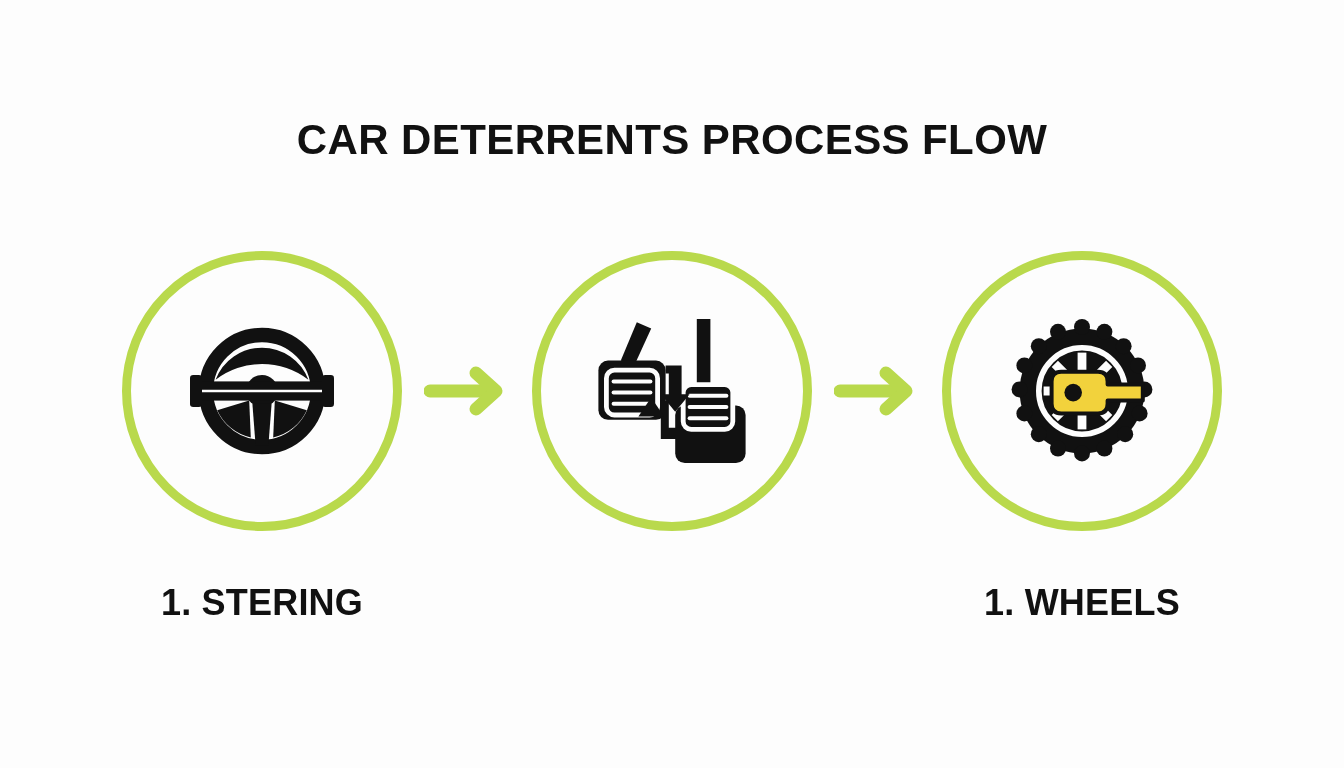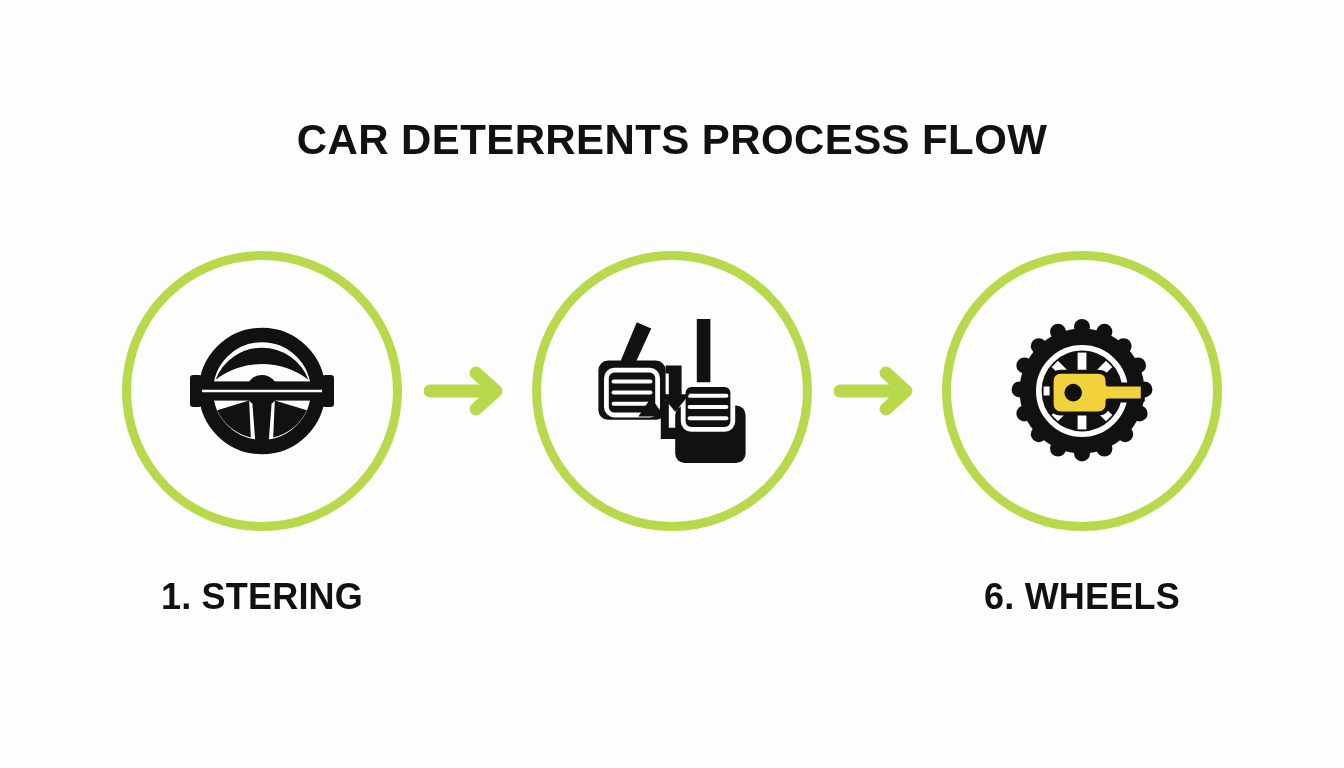--- a/index.html
+++ b/index.html
@@ -85,21 +85,21 @@
   }
 
   
   #labels-row {
     position: absolute;
     top: 576px;
     left: 122px;
     width: 1100px;
     height: 48px;
     display: flex;
-    align-items: flex-start;
+    align-items: flex-end;
     justify-content: space-between;
   }
 
   .label-slot {
     width: 280px;
     flex: 0 0 auto;
     text-align: center;
     font-size: 36px;
     font-weight: bold;
     color: #111111;
@@ -227,16 +227,16 @@
         <circle cx="89" cy="102" r="11" fill="#111111"></circle>
       </svg>
     </div>
 
   </div>
 
   <div id="labels-row">
     <div class="label-slot">1. STERING</div>
     <div class="label-gap"></div>
     <div class="label-gap"></div>
-    <div class="label-slot">6. WHEELS</div>
+    <div class="label-slot">1. WHEELS</div>
   </div>
 
 </div>
 
 </body></html>

